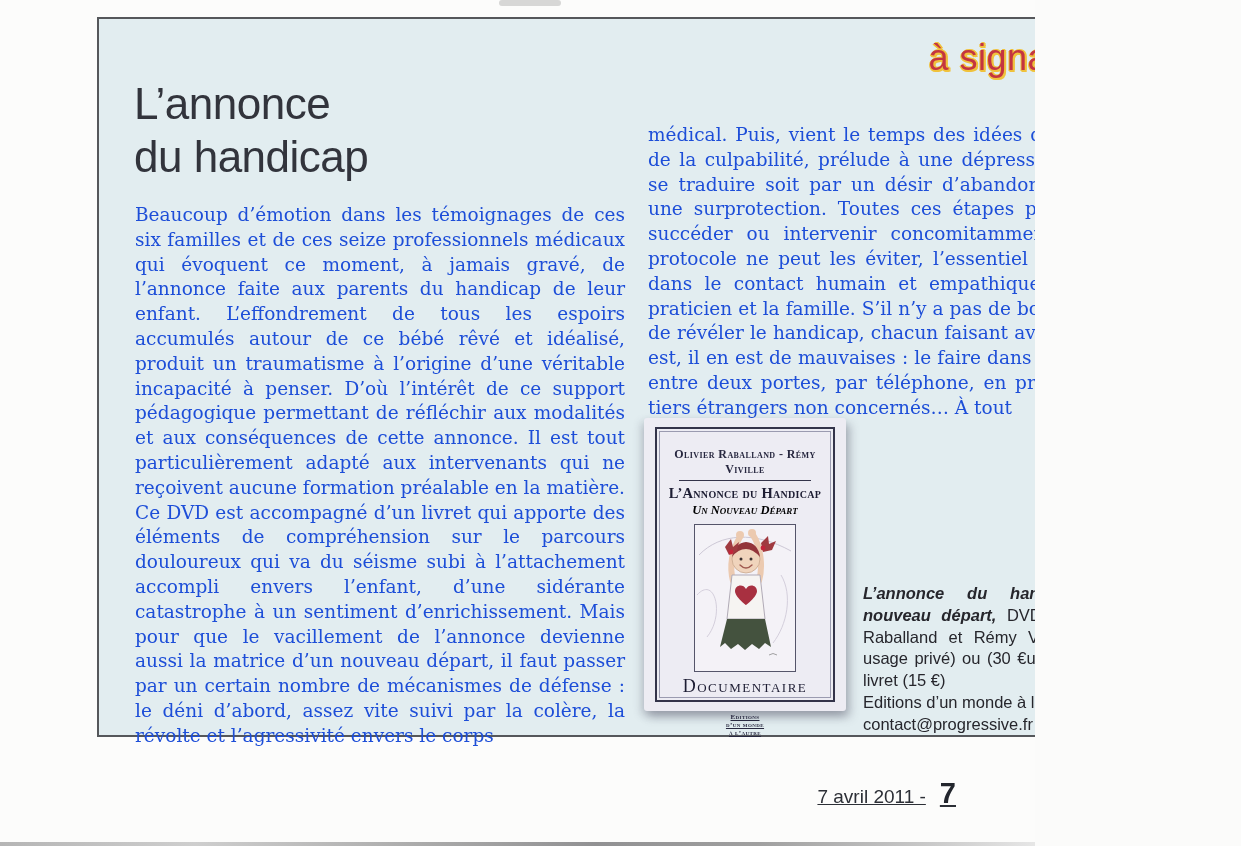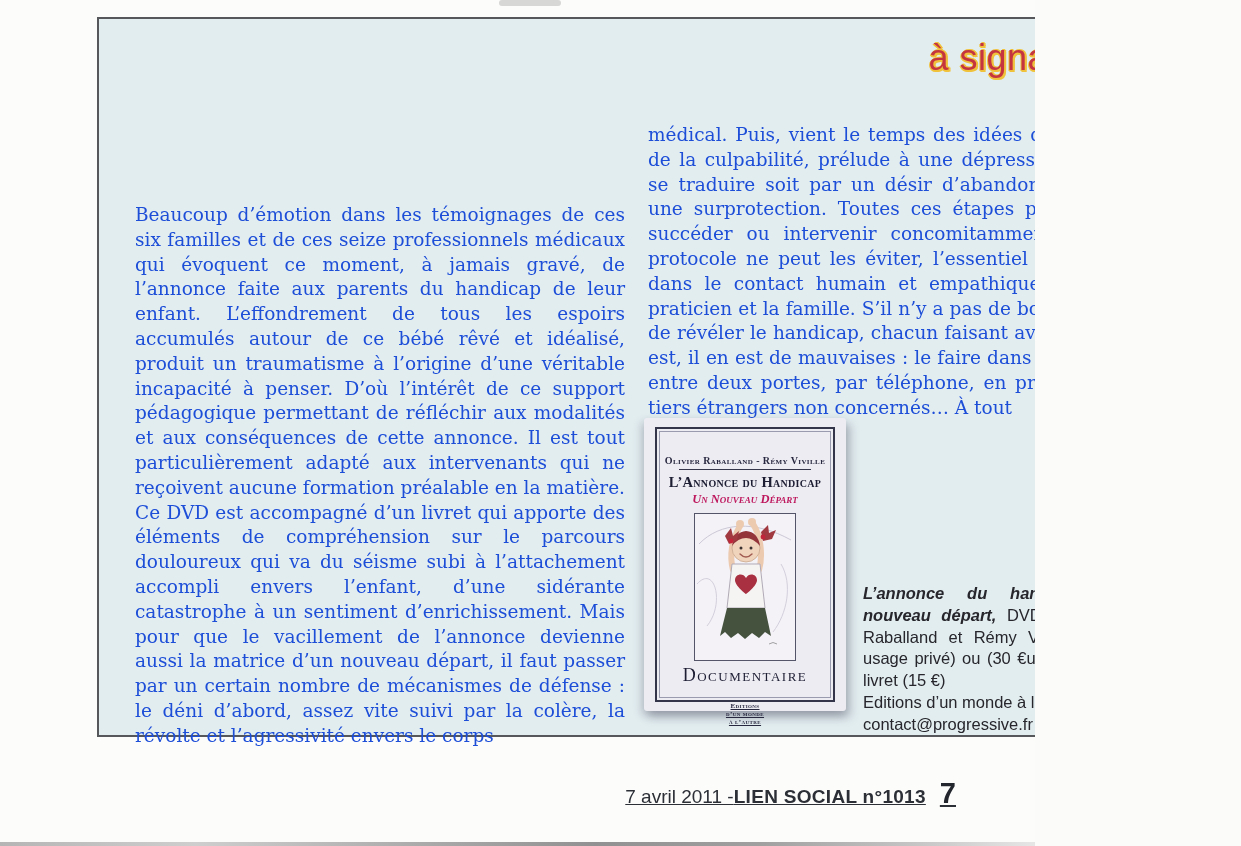--- a/index.html
+++ b/index.html
@@ -103,25 +103,25 @@
     border: 2px solid #34344a;
     background: #edecf3;
   }
   .dvd-frame-inner {
     position: absolute;
     inset: 2px;
     border: 1px solid #9b9bb0;
     text-align: center;
   }
   .dvd-authors {
-    margin-top: 23px;
-    font-family: "Liberation Serif", serif;
-    font-variant: small-caps;
-    font-weight: 700;
-    font-size: 10px;
+    margin-top: 15px;
+    font-family: "Liberation Serif", serif;
+    font-variant: small-caps;
+    font-weight: 700;
+    font-size: 12px;
     letter-spacing: 0.4px;
     color: #27273f;
   }
   .dvd-rule {
     width: 78%;
     margin: 3px auto 4px auto;
     border: 0;
     border-top: 1px solid #34344a;
   }
   .dvd-title {
@@ -131,21 +131,21 @@
     font-size: 14.5px;
     letter-spacing: 0.3px;
     color: #1d1d33;
   }
   .dvd-subtitle {
     font-family: "Liberation Serif", serif;
     font-variant: small-caps;
     font-style: italic;
     font-weight: 700;
     font-size: 12.5px;
-    color: #be185d;
+    color: #000000;
     margin-top: 1px;
   }
   .dvd-illustration {
     width: 100px;
     height: 146px;
     margin: 6px auto 4px auto;
     border: 1px solid #55556a;
     background: #f4f2f7;
     overflow: hidden;
   }
@@ -231,20 +231,22 @@
 </style>
 </head>
 <body>
 
 <div id="page">
 
   <div id="panel">
 
     <div class="signaler">à signaler…</div>
 
+    <h1 class="article-title" style="margin:0; font-weight:400;">L’annonce
+du handicap</h1>
 
     <div class="bodytext col1">Beaucoup d’émotion dans les témoignages de ces six familles et de ces seize professionnels médicaux qui évoquent ce moment, à jamais gravé, de l’annonce faite aux parents du handicap de leur enfant. L’effondrement de tous les espoirs accumulés autour de ce bébé rêvé et idéalisé, produit un traumatisme à l’origine d’une véritable incapacité à penser. D’où l’intérêt de ce support pédagogique permettant de réfléchir aux modalités et aux conséquences de cette annonce. Il est tout particulièrement adapté aux intervenants qui ne reçoivent aucune formation préalable en la matière. Ce DVD est accompagné d’un livret qui apporte des éléments de compréhension sur le parcours douloureux qui va du séisme subi à l’attachement accompli envers l’enfant, d’une sidérante catastrophe à un sentiment d’enrichissement. Mais pour que le vacillement de l’annonce devienne aussi la matrice d’un nouveau départ, il faut passer par un certain nombre de mécanismes de défense : le déni d’abord, assez vite suivi par la colère, la révolte et l’agressivité envers le corps</div>
 
     <div class="bodytext col2a">médical. Puis, vient le temps des idées de mort et de la culpabilité, prélude à une dépression qui va se traduire soit par un désir d’abandon, soit par une surprotection. Toutes ces étapes peuvent se succéder ou intervenir concomitamment. Aucun protocole ne peut les éviter, l’essentiel se situant dans le contact humain et empathique entre le praticien et la famille. S’il n’y a pas de bonne façon de révéler le handicap, chacun faisant avec ce qu’il est, il en est de mauvaises : le faire dans l’urgence, entre deux portes, par téléphone, en présence de tiers étrangers non concernés… À tout</div>
 
 
     <div class="dvd">
       <div class="dvd-frame">
         <div class="dvd-frame-inner">
           <div class="dvd-authors">Olivier Raballand - Rémy Viville</div>
@@ -298,20 +300,19 @@
       <span class="caption-title">L’annonce du handicap: un nouveau départ,</span>
       <span>DVD 26’ Olivier Raballand et Rémy Viville, (45 € usage privé) ou (30 €usage public), livret (15 €)</span><br>
       <span>Editions d’un monde à l’autre</span><br>
       <span>contact@progressive.fr</span>
     </div>
 
   </div>
 
   <div class="footer">
     <span>7 avril 2011 - </span>
-    <span class="mag">LIEN SOCIAL n°1013</span>
     <span class="pagenum">7</span>
   </div>
 
   <div class="scan-top"></div>
   <div class="scan-bottom"></div>
 
 </div>
 
 </body></html>

